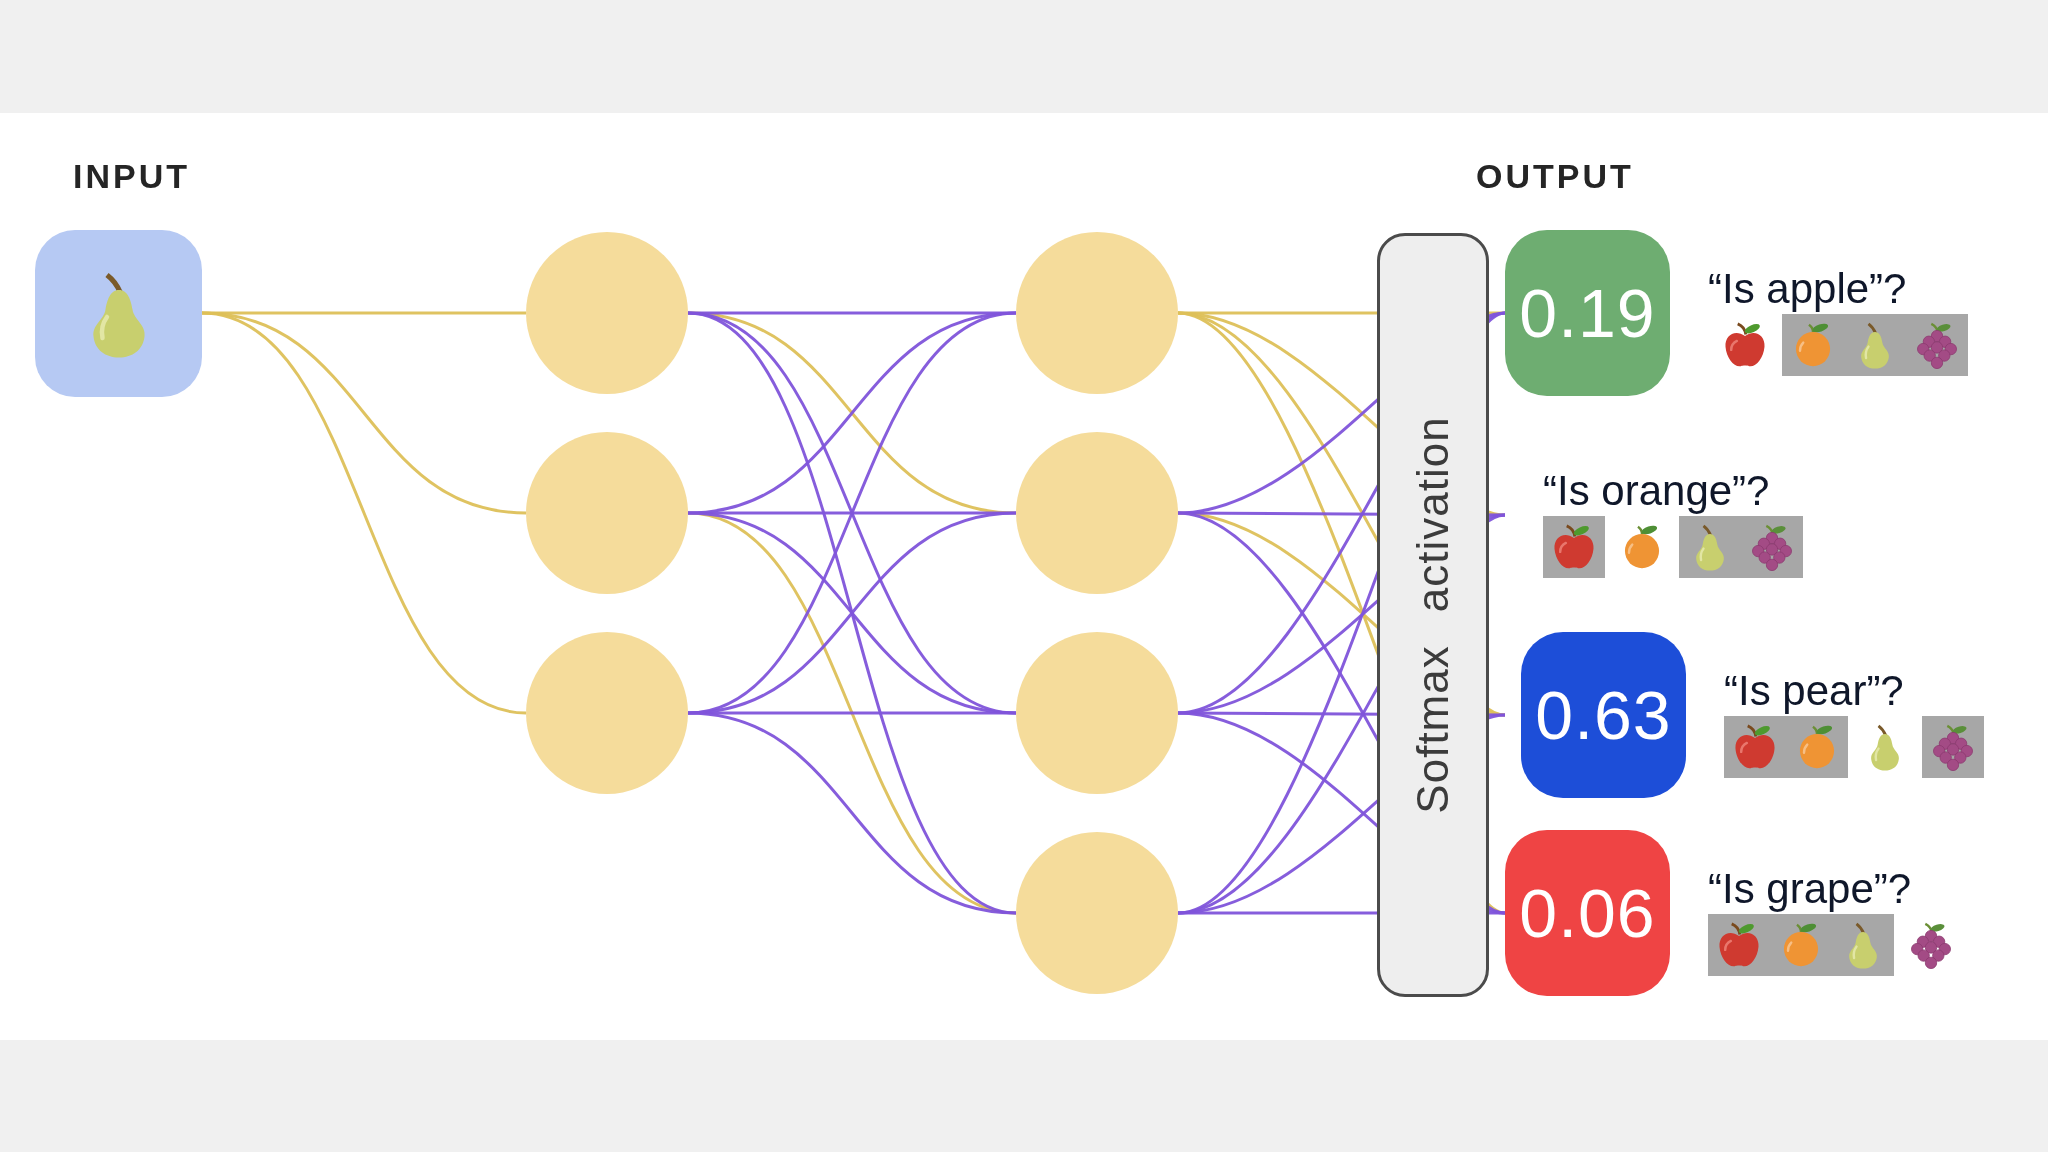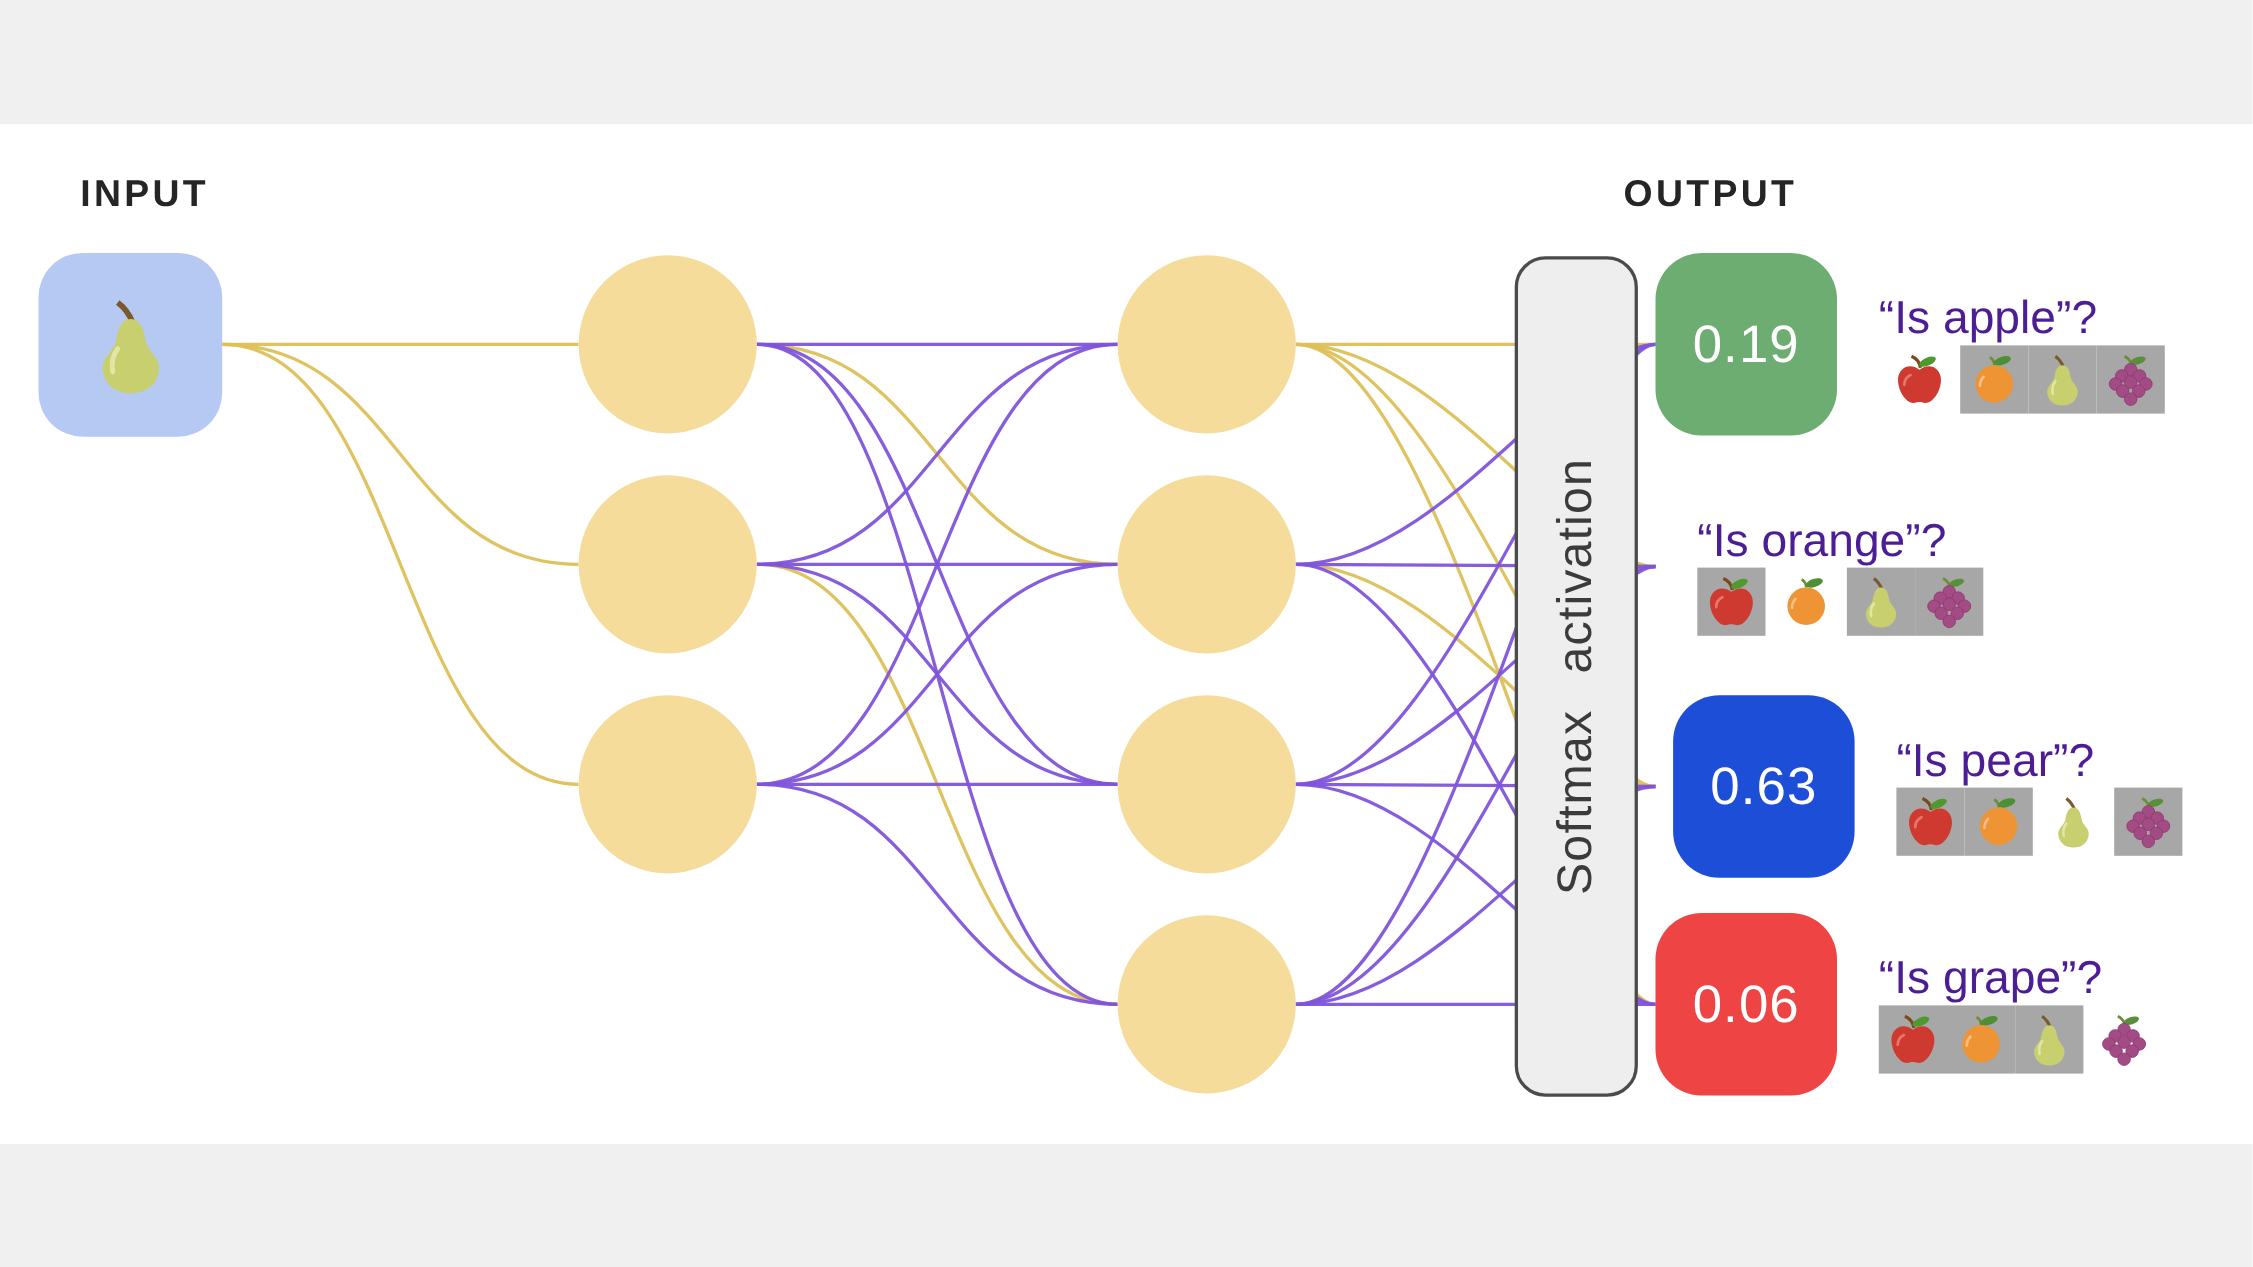--- a/index.html
+++ b/index.html
@@ -17,23 +17,23 @@
              border-radius:40px;background:#b6c9f3;display:flex;
              align-items:center;justify-content:center;}
   #softmax-box{position:absolute;left:1377px;top:233px;width:112px;height:764px;
                box-sizing:border-box;background:#eeeeee;border:3px solid #4b4b4b;
                border-radius:28px;display:flex;align-items:center;justify-content:center;}
   #softmax-text{transform:rotate(-90deg);white-space:nowrap;font-size:44px;
                 color:#3b3b3b;word-spacing:0.45em;letter-spacing:1px;}
   .out-row{position:absolute;left:1505px;width:540px;height:166px;display:flex;}
   .score{width:165px;height:166px;border-radius:42px;background:#6ead71;
          display:flex;align-items:center;justify-content:center;flex:0 0 165px;
-         color:#ffffff;font-size:48px;letter-spacing:1px;}
+         color:#ffffff;font-size:68px;letter-spacing:1px;}
   .qa{margin-left:38px;padding-top:36px;}
-  .question{font-size:42px;line-height:46px;color:#4c1d95;white-space:nowrap;}
+  .question{font-size:42px;line-height:46px;color:#0f172a;white-space:nowrap;}
   .fruits{margin-top:2px;display:flex;}
   .fruit{width:62px;height:62px;display:flex;align-items:center;justify-content:center;}
   .fruit.dim{background:#a7a7a7;}
   .fruit.hl{margin:0 6px;background:transparent;}
   .fruit svg{width:52px;height:52px;display:block;}
   #input-box svg.big-fruit{width:96px;height:96px;}
 </style>
 </head>
 <body>
 

